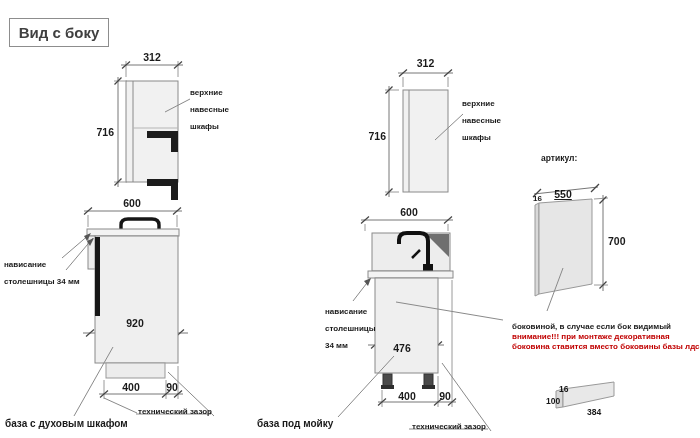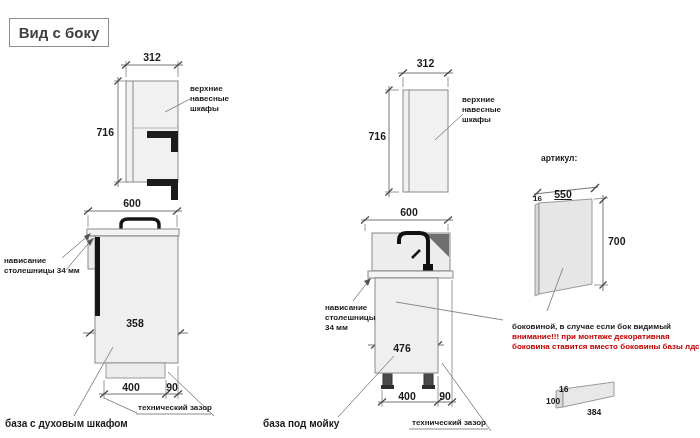--- a/index.html
+++ b/index.html
@@ -2,21 +2,21 @@
 <html><head>
 <meta charset="utf-8">
 <style>
   html,body{margin:0;padding:0;background:#fff;}
   #stage{position:relative;width:700px;height:438px;background:#ffffff;overflow:hidden;
          font-family:"Liberation Sans",sans-serif;}
   .t{position:absolute;color:#1a1a1a;font-weight:bold;white-space:nowrap;}
   .dim{font-size:10.5px;text-align:center;}
   .dim-sm{font-size:8px;}
   .dim-md{font-size:8.5px;padding-left:8px;}
-  .lbl{font-size:8px;line-height:10px;white-space:normal;}
+  .lbl{font-size:8px;line-height:17px;white-space:normal;}
   .cap{font-size:10px;}
   .note-line{font-size:8px;line-height:10px;}
   .note-line[data-color="red"]{color:#c00000;}
   .title-box{position:absolute;left:9px;top:18px;width:98px;height:27px;border:1px solid #8d8d8d;
              display:flex;align-items:center;justify-content:center;font-size:15px;font-weight:bold;color:#404040;}
   svg{position:absolute;left:0;top:0;}
 </style>
 </head>
 <body>
 
@@ -178,36 +178,36 @@
     </g>
   </svg>
 
   <div class="title-box">Вид с боку</div>
 
   <div class="t dim" style="left:126px;top:51px;width:52px;">312</div>
   <div class="t dim" style="left:86px;top:126px;width:28px;text-align:right;">716</div>
   <div class="t lbl" style="left:190px;top:84px;width:70px;">верхние навесные шкафы</div>
   <div class="t dim" style="left:117px;top:197px;width:30px;">600</div>
   <div class="t lbl" style="left:4px;top:256px;width:78px;">нависание столешницы 34 мм</div>
-  <div class="t dim" style="left:115px;top:317px;width:40px;">358</div>
+  <div class="t dim" style="left:115px;top:317px;width:40px;">920</div>
   <div class="t dim" style="left:111px;top:381px;width:40px;">400</div>
   <div class="t dim" style="left:161px;top:381px;width:22px;">90</div>
   <div class="t lbl" style="left:136px;top:403px;width:78px;text-align:center;">технический зазор</div>
   <div class="t cap" style="left:5px;top:418px;">база с духовым шкафом</div>
 
   <div class="t dim" style="left:403px;top:57px;width:45px;">312</div>
   <div class="t dim" style="left:358px;top:130px;width:28px;text-align:right;">716</div>
   <div class="t lbl" style="left:462px;top:95px;width:70px;">верхние навесные шкафы</div>
   <div class="t dim" style="left:394px;top:206px;width:30px;">600</div>
   <div class="t lbl" style="left:325px;top:303px;width:52px;">нависание столешницы 34 мм</div>
   <div class="t dim" style="left:382px;top:326px;width:40px;margin-top:16px;">476</div>
   <div class="t dim" style="left:389px;top:390px;width:36px;">400</div>
   <div class="t dim" style="left:434px;top:390px;width:22px;">90</div>
   <div class="t lbl" style="left:409px;top:418px;width:80px;text-align:center;">технический зазор</div>
-  <div class="t cap" style="left:263px;top:418px;">база под мойку</div>
+  <div class="t cap" style="left:257px;top:418px;">база под мойку</div>
 
   <div class="t dim-md" style="left:533px;top:153px;">артикул:</div>
   <div class="t dim" style="left:545px;top:188px;width:36px;text-align:center;text-decoration:underline;">550</div>
   <div class="t dim-sm" style="left:533px;top:194px;">16</div>
   <div class="t dim" style="left:608px;top:235px;">700</div>
 
   <div class="t note-line" style="left:512px;top:332px;" data-color="red">внимание!!! при монтаже декоративная</div>
   <div class="t note-line" style="left:512px;top:322px;" data-color="black">боковиной, в случае если бок видимый</div>
   <div class="t note-line" style="left:512px;top:342px;" data-color="red">боковина ставится вместо боковины базы лдсп</div>
 

